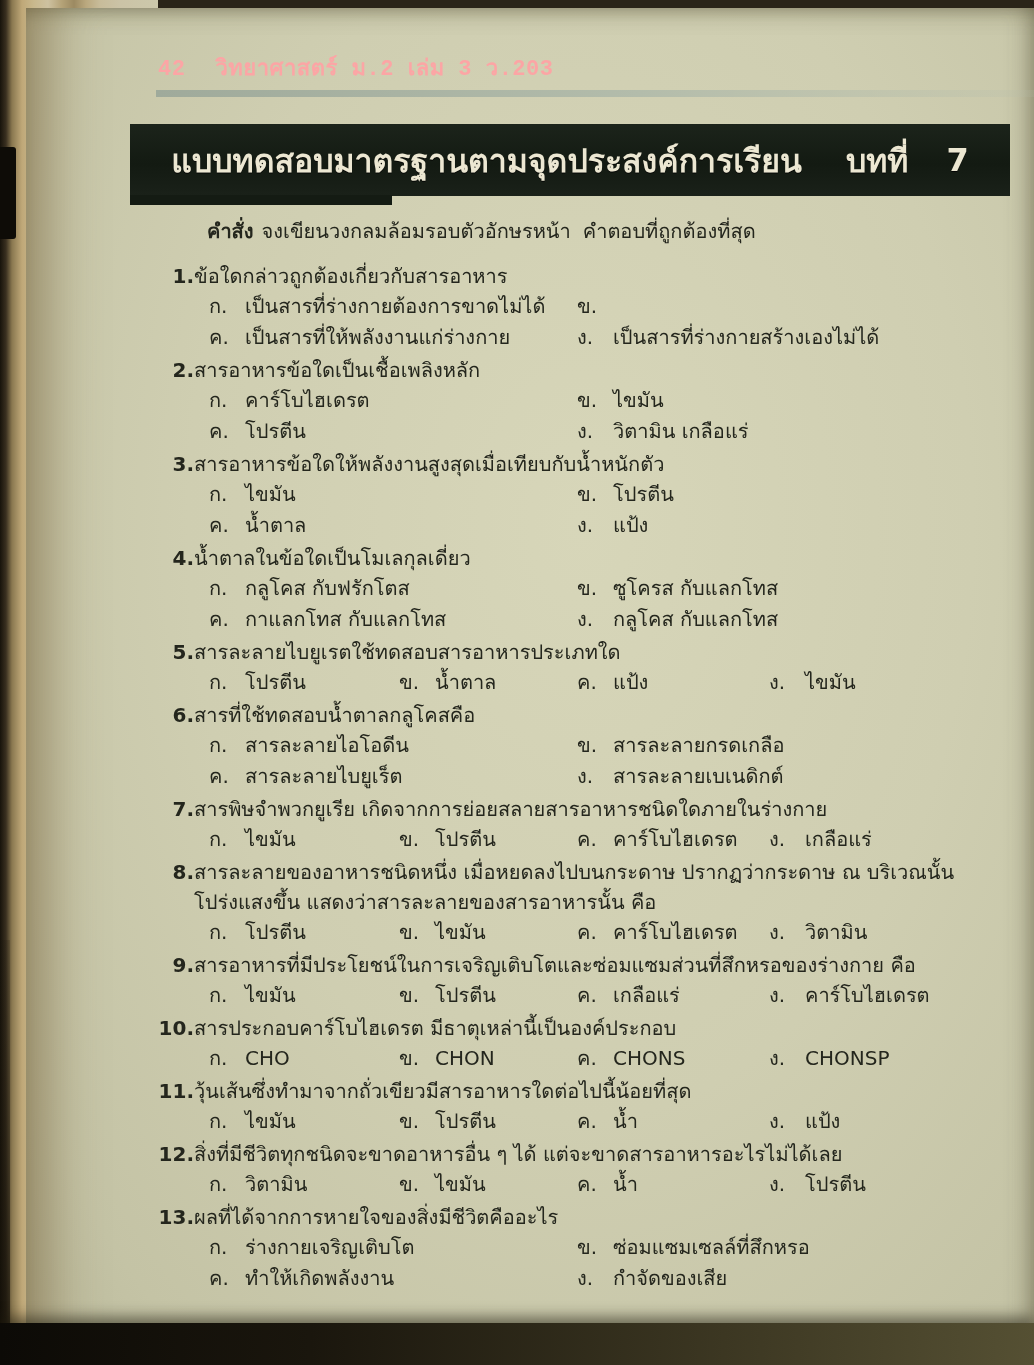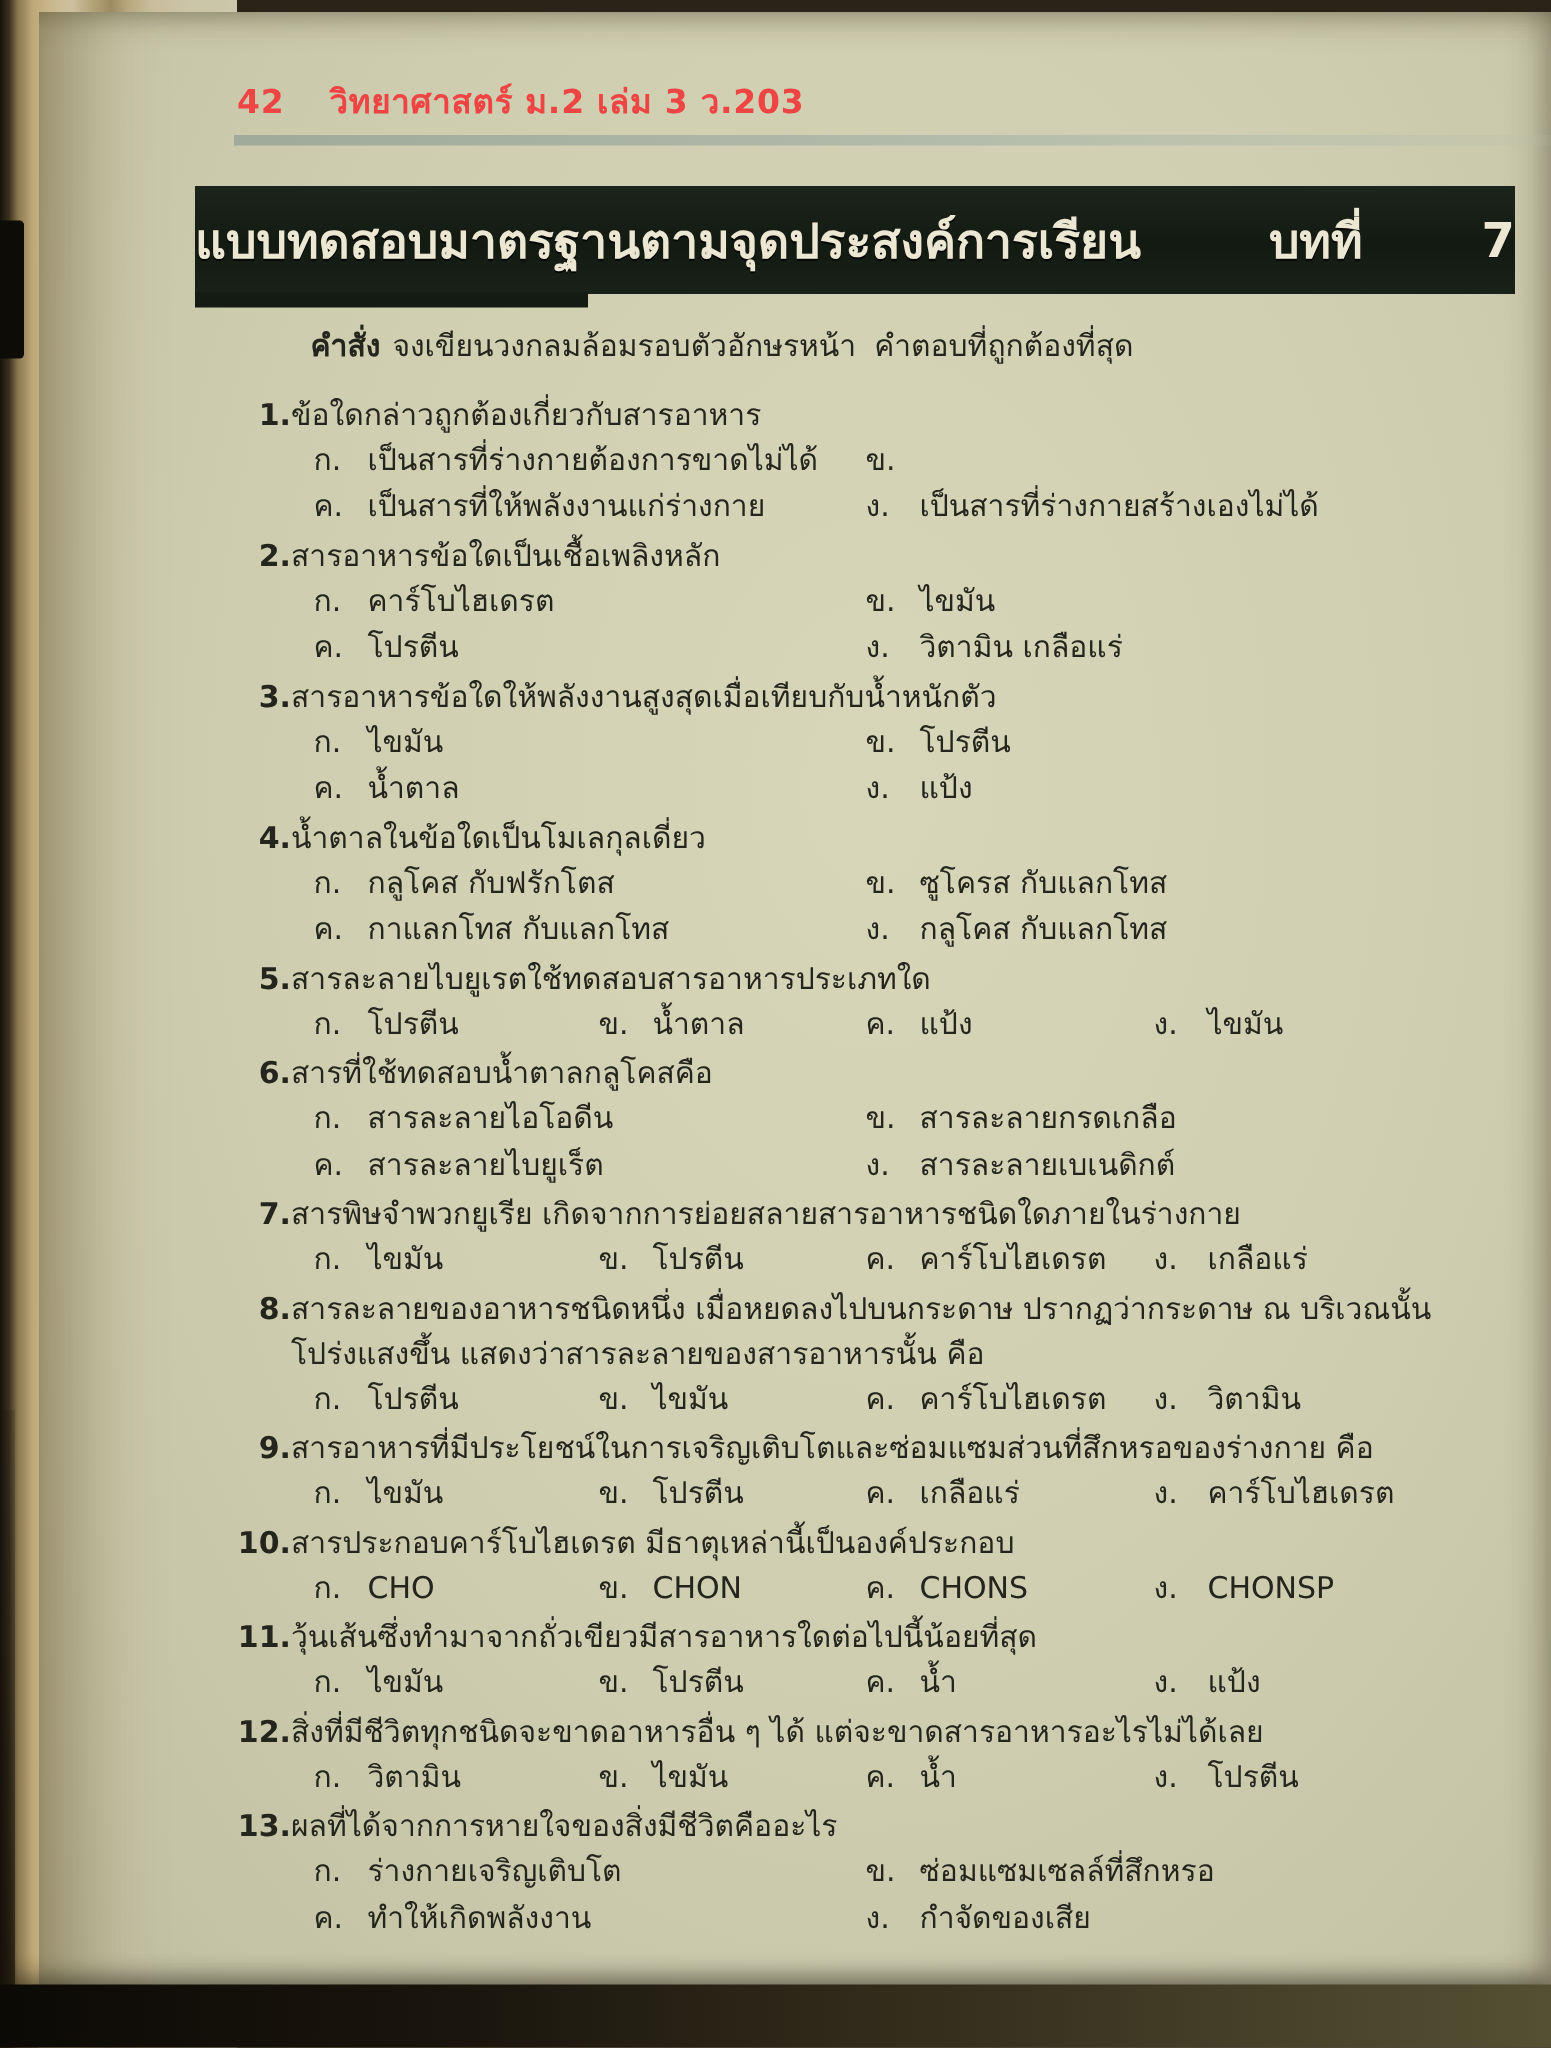--- a/index.html
+++ b/index.html
@@ -35,32 +35,32 @@
   }
   .bottom-edge{
     position:absolute;left:0;bottom:0;width:1034px;height:42px;
     background:linear-gradient(90deg,#0c0a06 0%,#1a160d 30%,#3c3722 70%,#555033 100%);
     box-shadow:0 -6px 14px rgba(30,25,12,.55);
     z-index:3;
   }
   
   .page-header{
     position:absolute;left:158px;top:50px;z-index:4;display:flex;align-items:baseline;
-    color:#ef4444;font-weight:bold;font-size:22px;letter-spacing:.5px;
+    color:#fca5a5;font-weight:bold;font-size:22px;letter-spacing:.5px;font-family:Liberation Mono, monospace;
   }
   .page-header .pnum{margin-right:30px;}
   .header-rule{
     position:absolute;left:156px;top:90px;height:7px;width:878px;z-index:4;
     background:linear-gradient(90deg,#9faa9b 0%,#b3bcab 55%,rgba(179,188,171,.15) 100%);
   }
   
   .test-banner{
     position:absolute;left:130px;top:124px;width:880px;height:72px;z-index:4;
     background:linear-gradient(180deg,#1c241b 0%,#131a12 55%,#1a2119 100%);
-    display:flex;align-items:center;justify-content:space-between;
+    display:flex;align-items:center;justify-content:center;
     color:#ece7d2;font-weight:bold;font-size:32px;white-space:nowrap;
     text-shadow:0 1px 0 rgba(0,0,0,.8);
   }
   .banner-notch{
     position:absolute;left:130px;top:195px;width:262px;height:10px;z-index:4;
     background:#141b13;
   }
   .test-banner .chapter-label{margin-left:44px;}
   .test-banner .chapter-number{margin-left:38px;}
   

